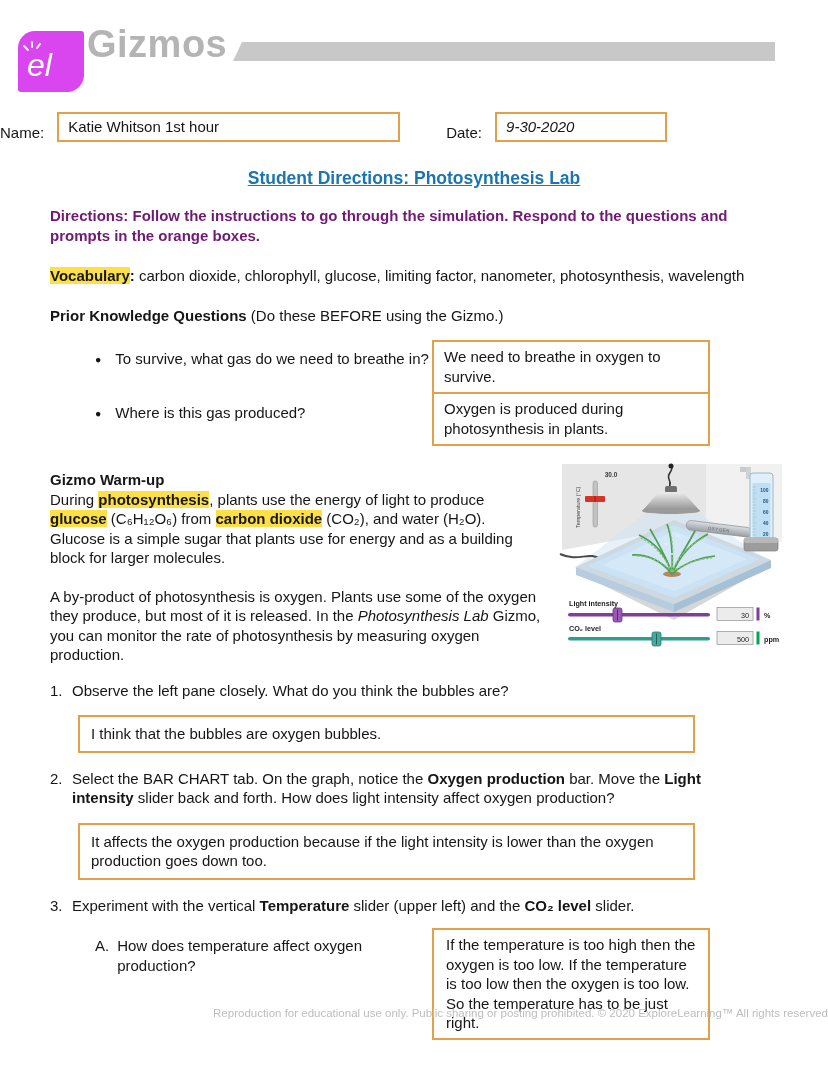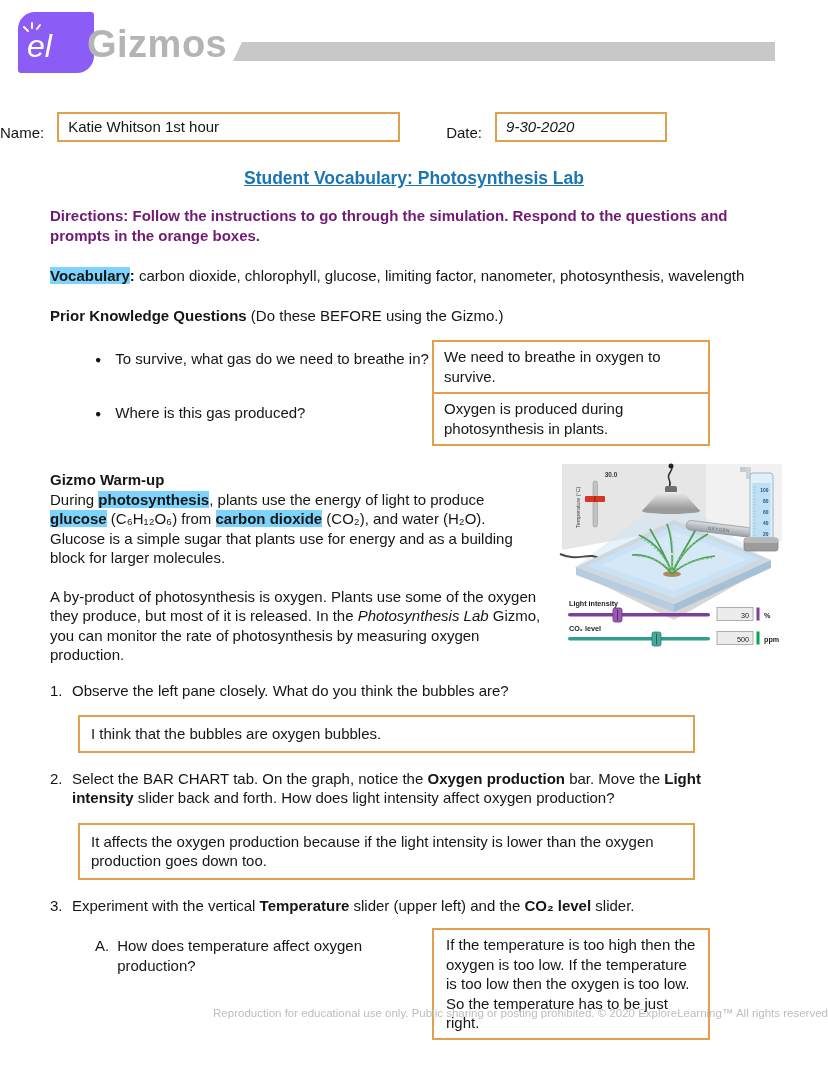--- a/index.html
+++ b/index.html
@@ -1,38 +1,38 @@
 <!DOCTYPE html>
 <html><head>
 <meta charset="utf-8">
 <style>
   html,body{margin:0;padding:0;background:#fff;}
   .page{position:relative;width:828px;height:1071px;background:#fff;overflow:hidden;
         font-family:"Liberation Sans","DejaVu Sans",sans-serif;font-size:15px;line-height:1.3;color:#161616;}
   
   .header{position:relative;height:90px;}
-  .logo-badge{position:absolute;left:18px;top:12px;width:76px;height:61px;background:#8b5cf6;
+  .logo-badge{position:absolute;left:18px;top:31px;width:66px;height:61px;background:#d946ef;
               border-radius:17px 3px 17px 3px;}
   .brand{position:absolute;left:87px;top:20px;font-size:38px;font-weight:bold;color:#b4b4b4;letter-spacing:.5px;}
   .brand-bar{position:absolute;left:233px;top:42px;width:542px;height:19px;background:#c8c8c8;
              clip-path:polygon(9px 0,100% 0,100% 100%,0 100%);}
   
   .name-row{display:flex;align-items:flex-end;margin-top:22px;height:30px;}
   .field{border:2px solid #e3a04a;height:26px;display:flex;align-items:center;padding:0 9px;box-sizing:content-box;}
   .name-field{width:321px;margin-left:13px;}
   .date-lbl{margin-left:46px;}
   .date-field{width:150px;margin-left:13px;font-style:italic;}
   
   .title{margin:26px 0 0;text-align:center;font-size:17.5px;font-weight:bold;color:#1b75b0;
          text-decoration:underline;line-height:1.2;}
   .directions{margin:17px 50px 0;max-width:704px;font-weight:bold;color:#701a75;}
   .vocab{margin:21px 50px 0;}
   .pkq{margin:20px 50px 0;}
   .b{font-weight:bold;}
-  .hl{background:#7dd3fc;}
+  .hl{background:#fde047;}
   .em{font-style:italic;}
   p{margin:0;}
   
   .bullets{margin:15px 0 0 95px;}
   .bullet-row{display:flex;}
   .bullet-q{width:337px;padding-top:9px;display:flex;}
   .dot{font-size:10.5px;margin:4px 14px 0 0;}
   .bullet-box{width:254px;border:2px solid #e3a04a;padding:5px 10px;min-height:40px;}
   .bullet-row + .bullet-row .bullet-box{margin-top:-2px;}
   
@@ -76,21 +76,21 @@
     <span>Name:</span>
     <div class="field name-field">
       <span>Katie Whitson 1st hour</span>
     </div>
     <span class="date-lbl">Date:</span>
     <div class="field date-field">
       <span>9-30-2020</span>
     </div>
   </div>
 
-  <h1 class="title">Student Vocabulary: Photosynthesis Lab</h1>
+  <h1 class="title">Student Directions: Photosynthesis Lab</h1>
 
   <p class="directions">Directions: Follow the instructions to go through the simulation. Respond to the questions and prompts in the orange boxes.</p>
 
   <p class="vocab"><span class="b hl">Vocabulary</span><span class="b">:</span><span> carbon dioxide, chlorophyll, glucose, limiting factor, nanometer, photosynthesis, wavelength</span></p>
 
   <p class="pkq"><span class="b">Prior Knowledge Questions</span><span> (Do these BEFORE using the Gizmo.)</span></p>
 
   <div class="bullets">
     <div class="bullet-row">
       <div class="bullet-q">

